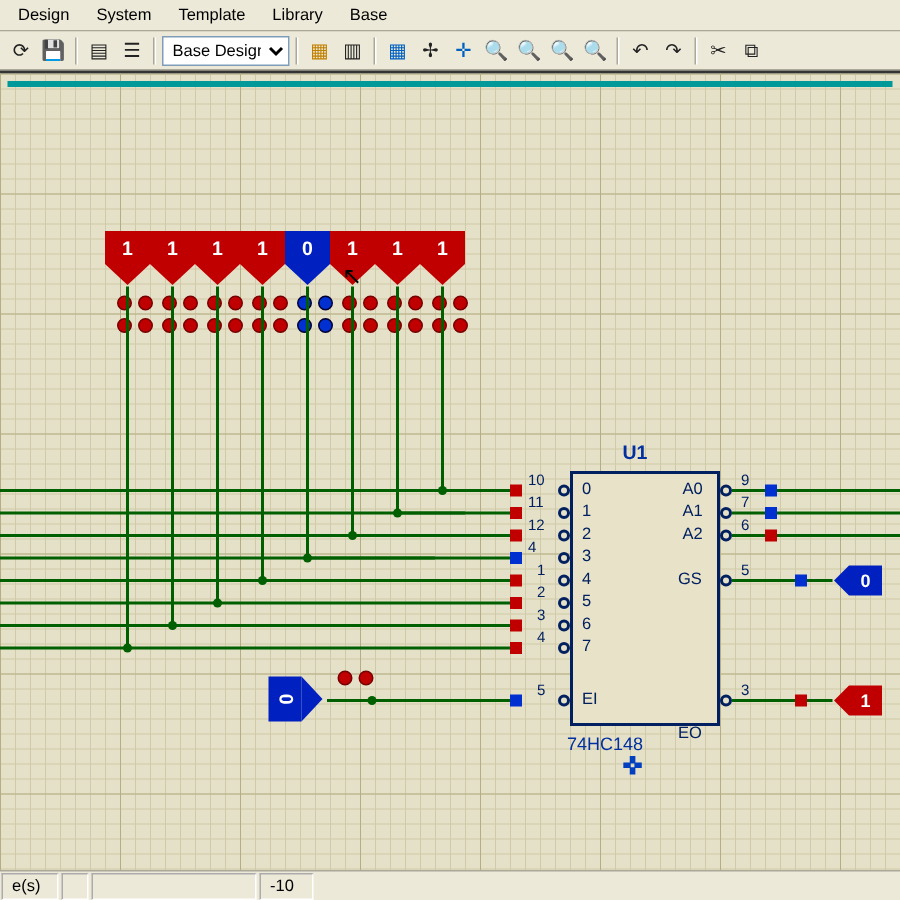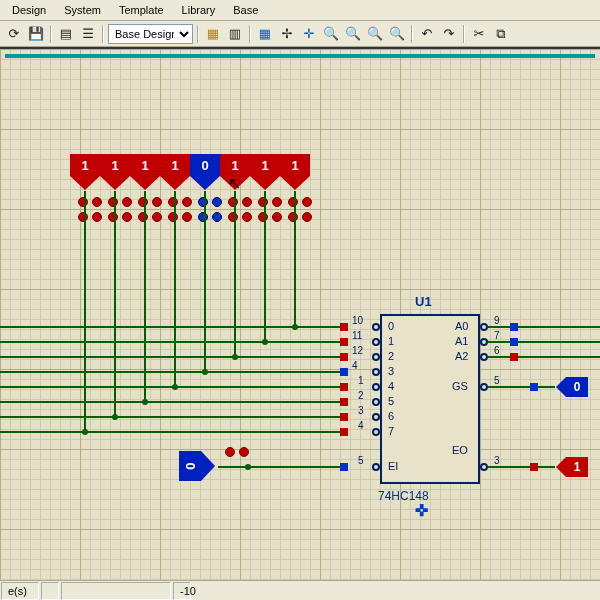--- a/index.html
+++ b/index.html
@@ -269,21 +269,21 @@
   <div class="pin-bubble" style="left:480px; top:414px"></div>
 
   <div class="pin-label" style="left:455px; top:271px">A0</div>
     <div class="pin-num" style="left:494px; top:266px">9</div>
   <div class="pin-label" style="left:455px; top:286px">A1</div>
     <div class="pin-num" style="left:494px; top:281px">7</div>
   <div class="pin-label" style="left:455px; top:301px">A2</div>
     <div class="pin-num" style="left:494px; top:296px">6</div>
   <div class="pin-label" style="left:452px; top:331px">GS</div>
     <div class="pin-num" style="left:494px; top:326px">5</div>
-  <div class="pin-label" style="left:452px; top:395px">EO</div>
+  <div class="pin-label" style="left:452px; top:434px">EO</div>
     <div class="pin-num" style="left:494px; top:406px">3</div>
 
   <div class="probe-sq red" style="left:340px; top:274px"></div>
   <div class="probe-sq red" style="left:340px; top:289px"></div>
   <div class="probe-sq red" style="left:340px; top:304px"></div>
   <div class="probe-sq blue" style="left:340px; top:319px"></div>
   <div class="probe-sq red" style="left:340px; top:334px"></div>
   <div class="probe-sq red" style="left:340px; top:349px"></div>
   <div class="probe-sq red" style="left:340px; top:364px"></div>
   <div class="probe-sq red" style="left:340px; top:379px"></div>
@@ -304,14 +304,14 @@
       <div class="sq">1</div>
     </div>
 
   <div style="position:absolute; left:228px; top:125px; font-size:16px">↖</div>
 </div>
 
 <div class="statusbar">
   <div class="cell" style="width:38px">e(s)</div>
   <div class="cell" style="width:18px"></div>
   <div class="cell" style="width:110px"></div>
-  <div class="cell" style="width:18px">-10</div>
+  <div class="cell" style="width:36px">-10</div>
 </div>
 
 </body></html>

